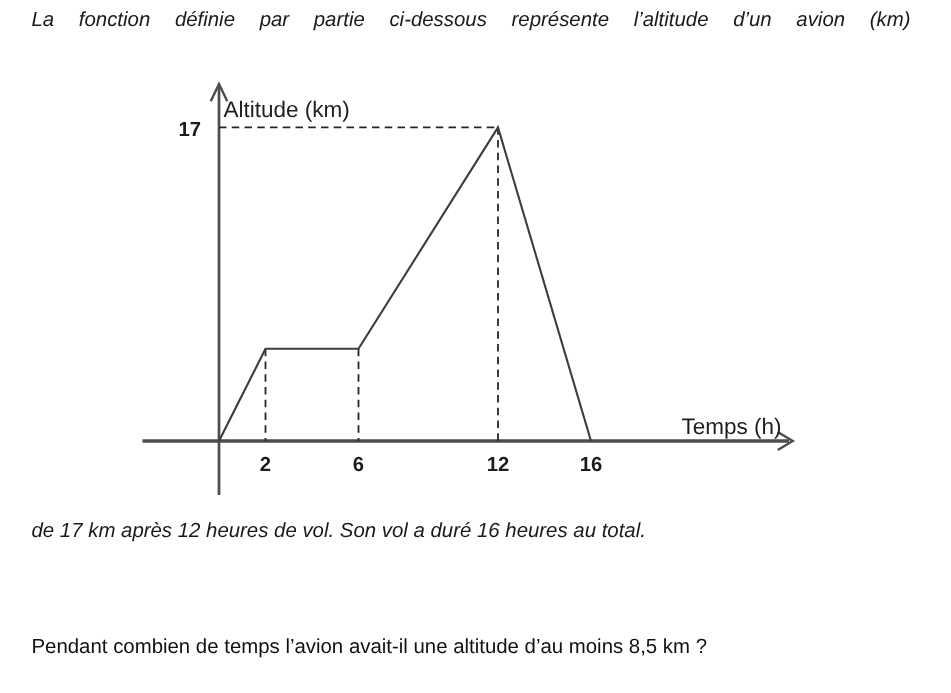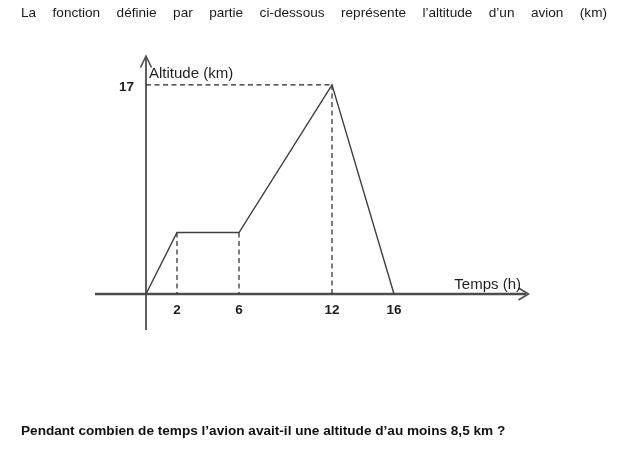--- a/index.html
+++ b/index.html
@@ -12,34 +12,34 @@
     overflow: hidden;
   }
   .para {
     position: absolute;
     left: 21px;
     width: 586px;
     font-size: 13.6px;
     line-height: 19.3px;
     color: #1a1a1a;
   }
-  .line { white-space: nowrap; }
+  .line { white-space: nowrap; font-style: italic; }
   .line.just {
     white-space: normal;
     text-align: justify;
     text-align-last: justify;
   }
   .question {
     position: absolute;
     left: 21px;
     width: 600px;
     top: 421px;
     font-size: 13.6px;
     line-height: 19.3px;
-    font-weight: 700;
+    font-weight: 400;
     color: #111111;
     white-space: nowrap;
   }
   #graph-svg { position: absolute; left: 85px; top: 48px; }
   .axis-title { font-size: 15px; fill: #1f1f1f; }
   .tick-label { font-size: 13.5px; font-weight: 700; fill: #1c1c1c; }
 </style>
 </head>
 <body>
 
@@ -68,17 +68,18 @@
         <polyline points="61,246 92,184.5 154,184.5 247,36.89999999999998 309,246" fill="none" stroke="#3d3d3d" stroke-width="1.4"></polyline>
         <text x="92" y="266" text-anchor="middle" class="tick-label">2</text>
         <text x="154" y="266" text-anchor="middle" class="tick-label">6</text>
         <text x="247" y="266" text-anchor="middle" class="tick-label">12</text>
         <text x="309" y="266" text-anchor="middle" class="tick-label">16</text>
         <text x="49" y="42.89999999999998" text-anchor="end" class="tick-label">17</text>
       </g>
   </svg>
 
   <div class="para" style="top:344px">
+    <div class="line">de 17 km après 12 heures de vol. Son vol a duré 16 heures au total.</div>
   </div>
 
   <div class="question">Pendant combien de temps l’avion avait-il une altitude d’au moins 8,5 km ?</div>
 
 </div>
 
 </body></html>

